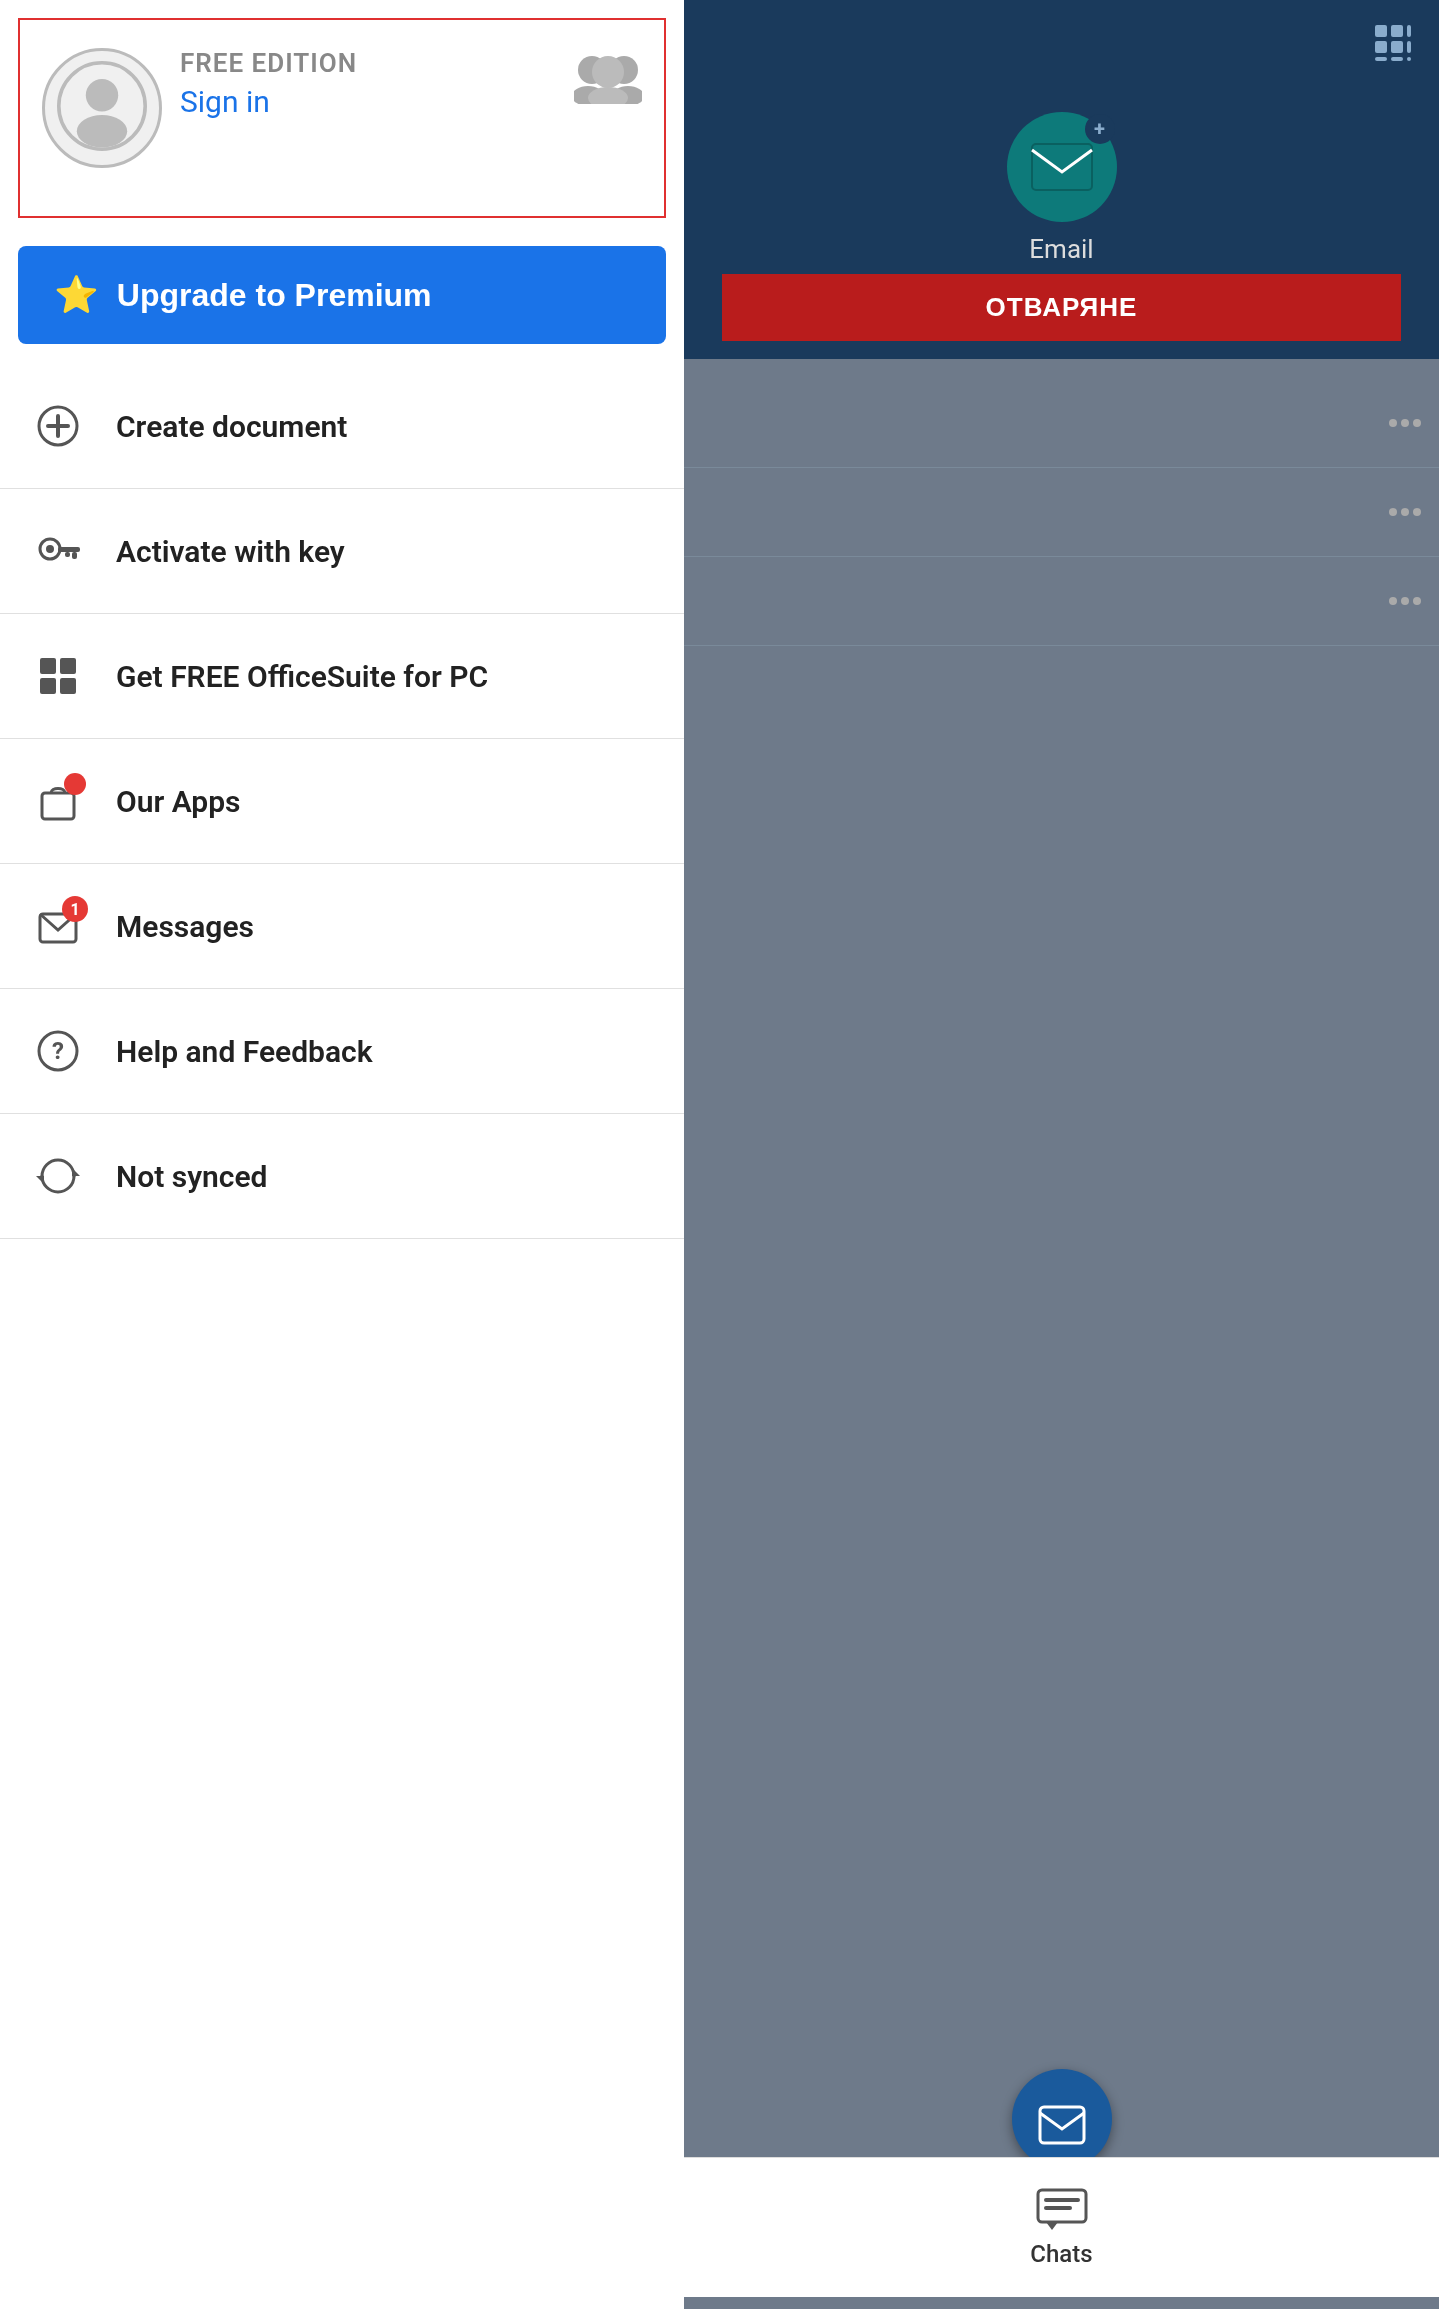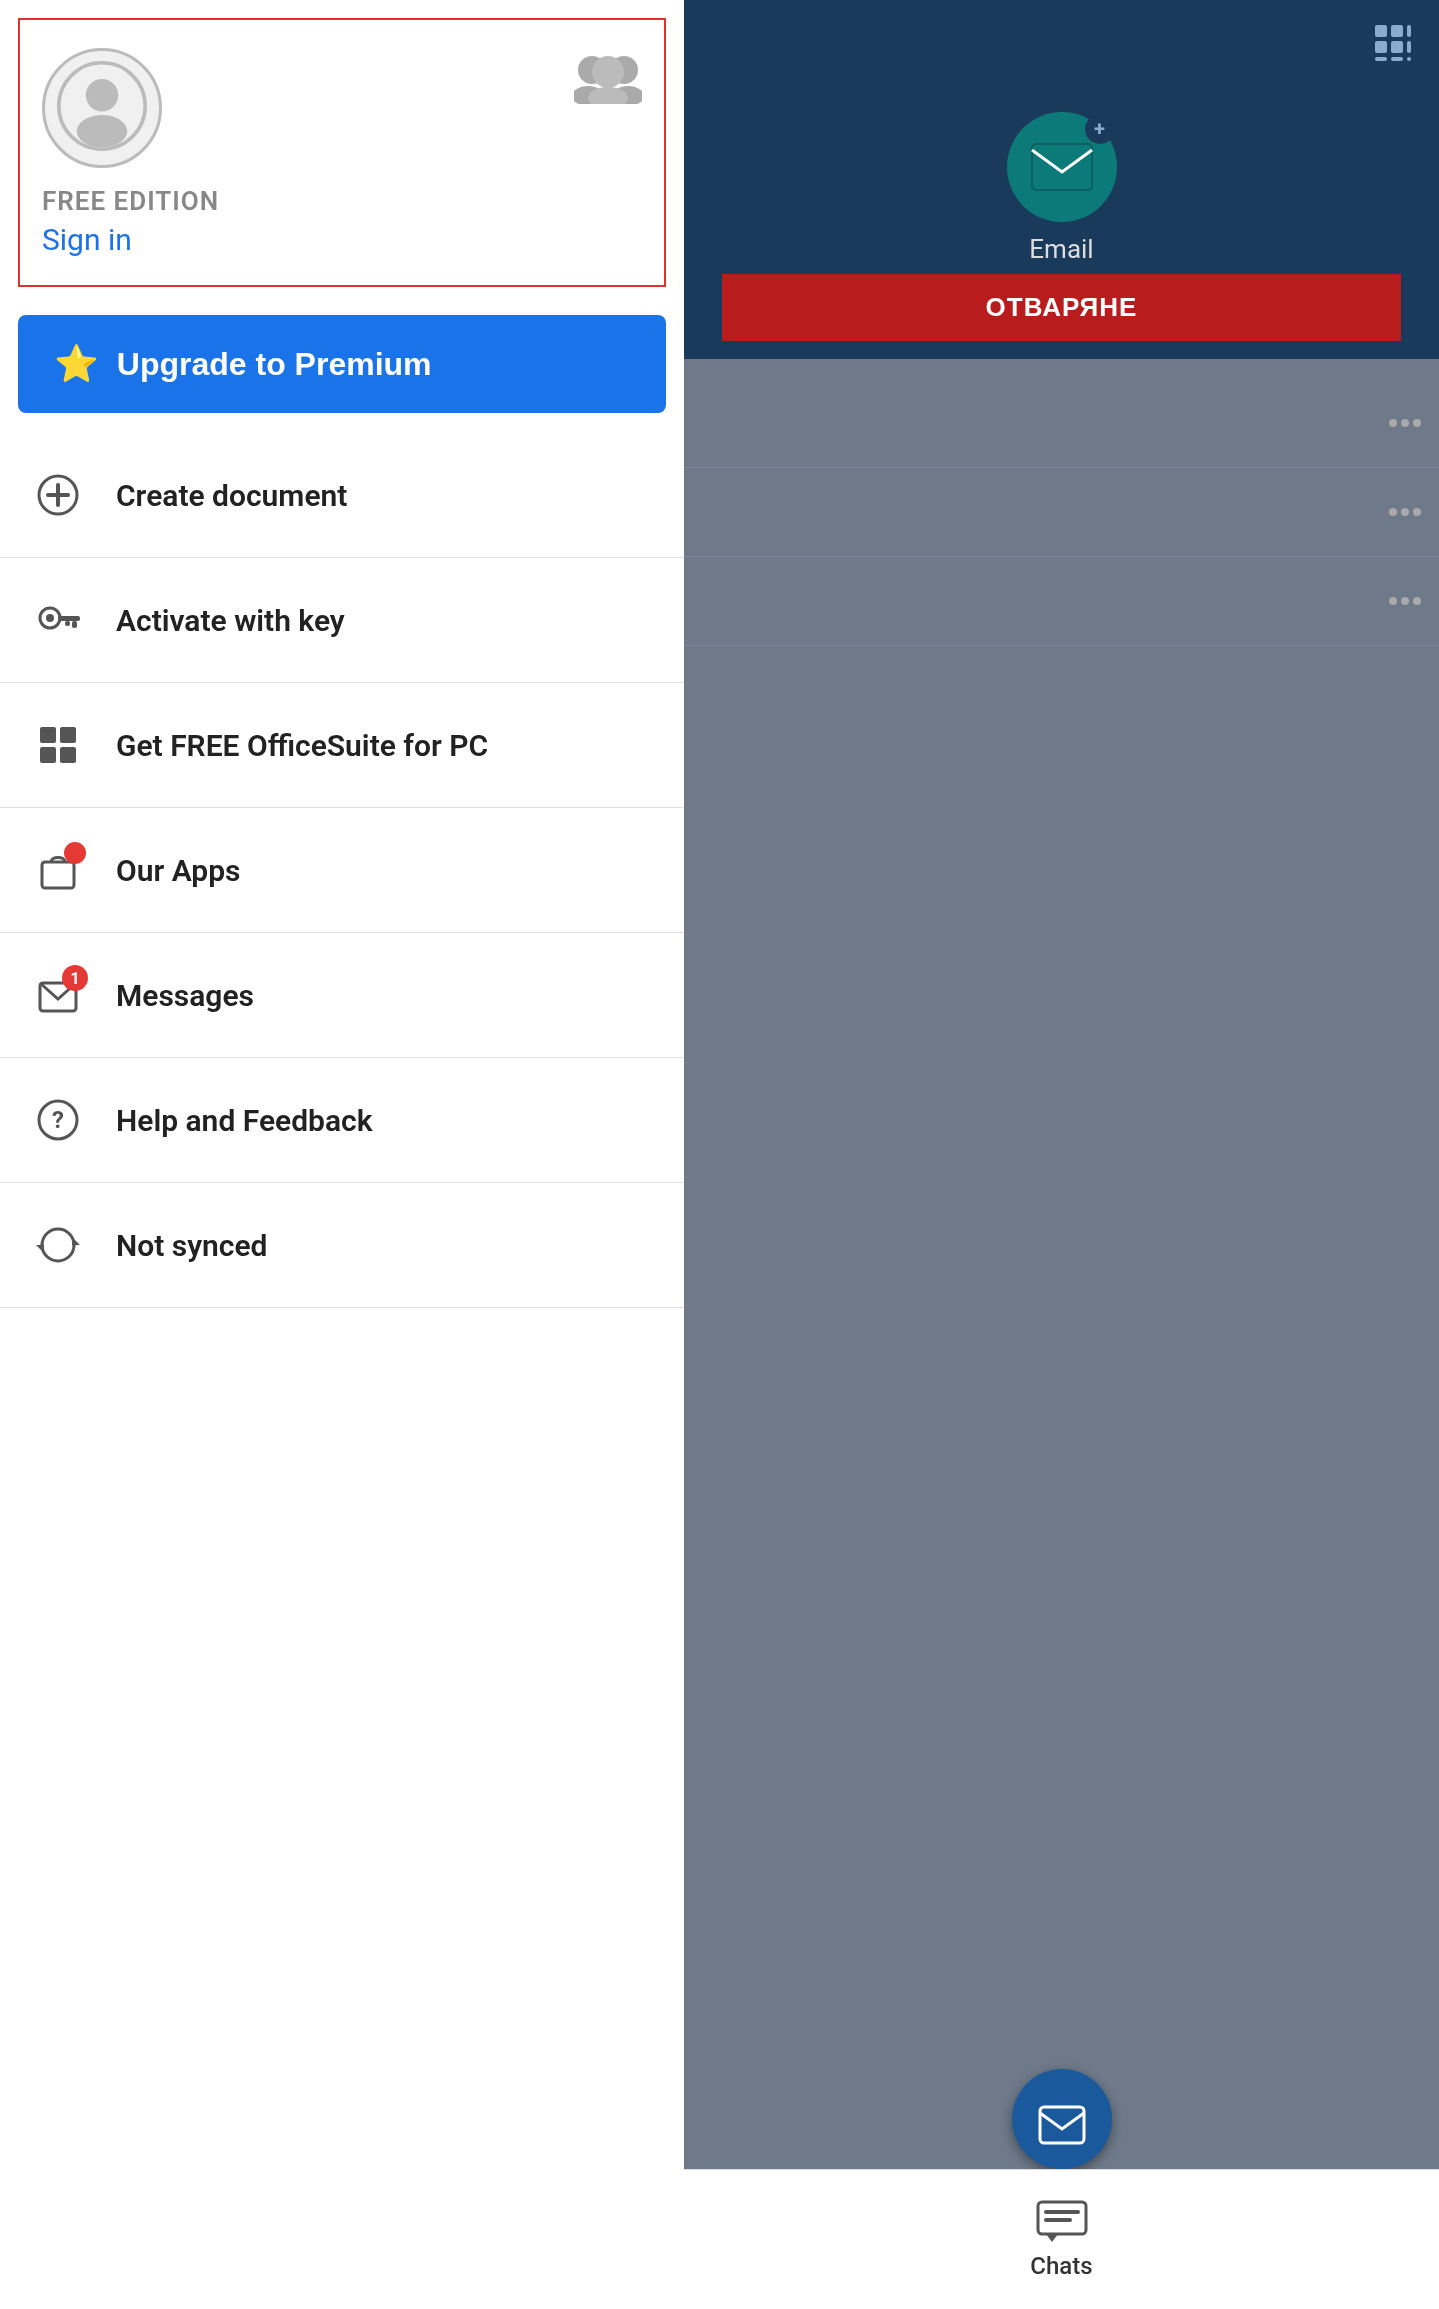--- a/index.html
+++ b/index.html
@@ -30,21 +30,21 @@
       margin: 18px 18px 0 18px;
       padding: 28px 22px 28px 22px;
       display: flex;
       align-items: flex-start;
       justify-content: space-between;
       min-height: 200px;
     }
 
     .profile-left {
       display: flex;
-      flex-direction: column;
+      flex-direction: row;
       gap: 18px;
     }
 
     .avatar-circle {
       width: 120px;
       height: 120px;
       border-radius: 50%;
       border: 3px solid #bbb;
       background: #f0f0f0;
       display: flex;
@@ -297,21 +297,21 @@
 
     .fab svg {
       width: 52px;
       height: 52px;
       color: #fff;
     }
 
     
     .bottom-bar {
       position: absolute;
-      bottom: 0;
+      bottom: 12px;
       left: 0;
       right: 0;
       height: 140px;
       background: #fff;
       display: flex;
       flex-direction: column;
       align-items: center;
       justify-content: center;
       border-top: 1px solid #ddd;
       gap: 6px;

